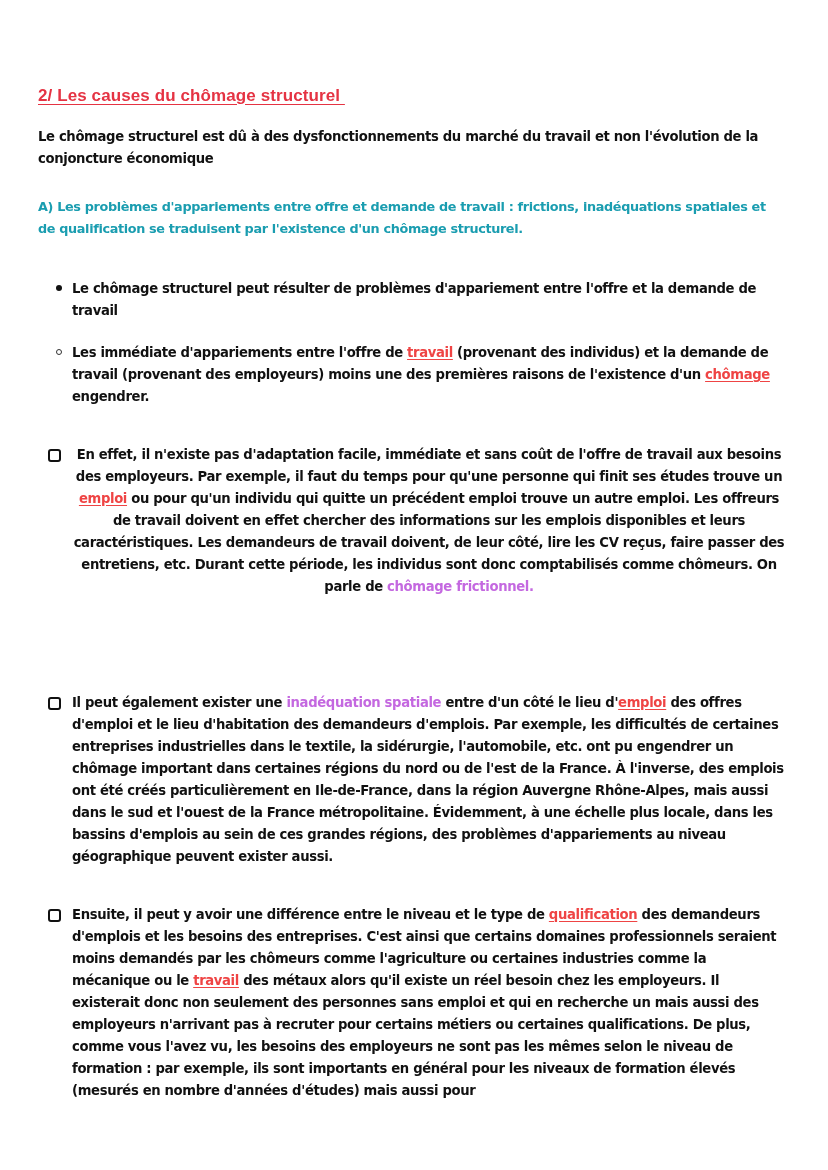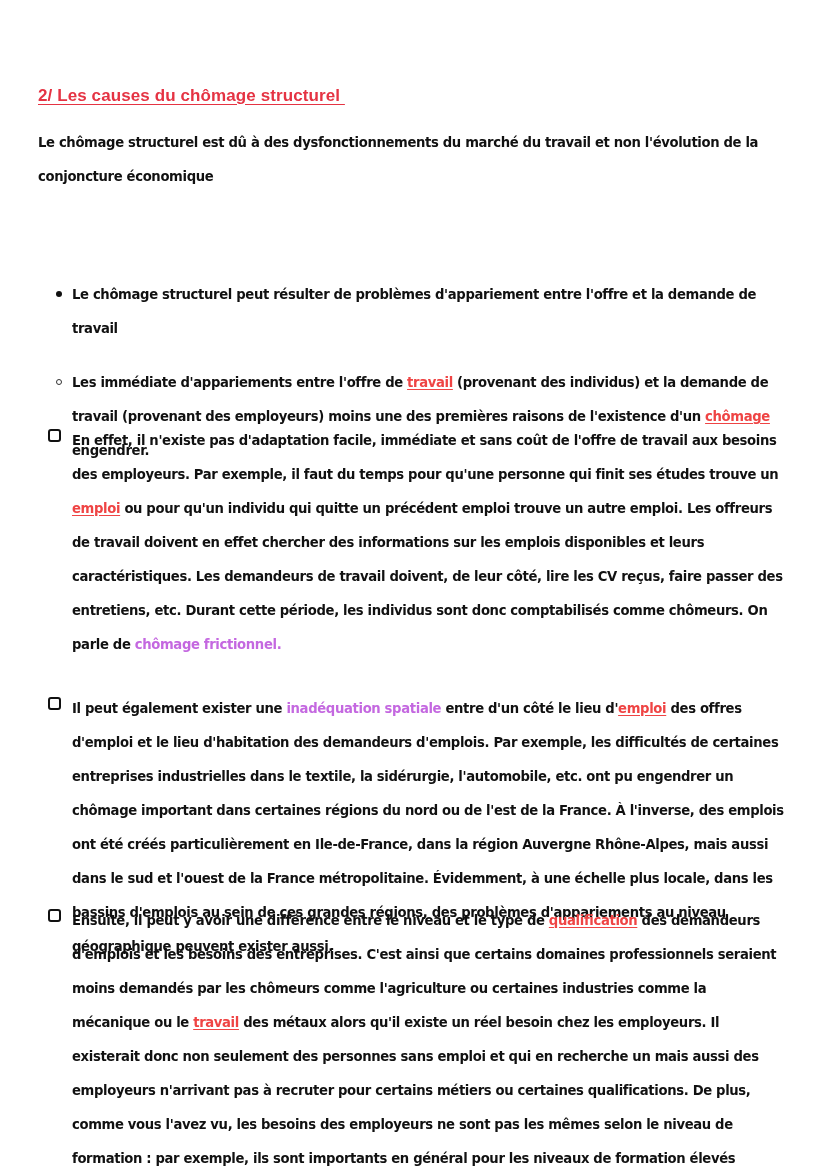--- a/index.html
+++ b/index.html
@@ -31,21 +31,21 @@
       color: #e53343;
       text-decoration: underline;
       text-underline-offset: 3px;
       white-space: pre;
       letter-spacing: 0.1px;
     }
     .para {
       position: absolute;
       font-weight: bold;
       font-size: 13.2px;
-      line-height: 34px;
+      line-height: 22px;
       letter-spacing: -0.35px;
     }
     .intro {
       left: 38px;
       top: 126px;
       width: 740px;
     }
     .subhead {
       left: 38px;
       top: 196px;
@@ -118,33 +118,34 @@
   </style>
 </head>
 <body>
 
 <div class="page">
 
   <div class="title">2/ Les causes du chômage structurel </div>
 
   <div class="para intro">Le chômage structurel est dû à des dysfonctionnements du marché du travail et non l'évolution de la conjoncture économique</div>
 
+  <div class="para subhead">A)  Les problèmes d'appariements entre offre et demande de travail : frictions, inadéquations spatiales et de qualification se traduisent par l'existence d'un chômage structurel.</div>
 
   <div class="para bullet-block">
     <div class="bl-row">
       <span class="bl-marker"><span class="dot-filled"></span></span>
       <span>Le chômage structurel peut résulter de problèmes d'appariement entre l'offre et la demande de travail</span>
     </div>
     <div class="bl-row">
       <span class="bl-marker"><span class="dot-hollow"></span></span>
       <span>Les immédiate d'appariements entre l'offre de </span><a class="link" href="#">travail</a><span> (provenant des individus) et la demande de travail (provenant des employeurs) moins une des premières raisons de l'existence d'un </span><a class="link" href="#">chômage</a><span> engendrer.</span>
     </div>
   </div>
 
-  <div class="para check-block" style="top: 424px;">
+  <div class="para check-block" style="top: 444px; text-align: center;">
     <div class="check-row">
       <span class="checkbox"></span>
       <span>En effet, il n'existe pas d'adaptation facile, immédiate et sans coût de l'offre de travail aux besoins des employeurs. Par exemple, il faut du temps pour qu'une personne qui finit ses études trouve un </span><a class="link" href="#">emploi</a><span> ou pour qu'un individu qui quitte un précédent emploi trouve un autre emploi. Les offreurs de travail doivent en effet chercher des informations sur les emplois disponibles et leurs caractéristiques. Les demandeurs de travail doivent, de leur côté, lire les CV reçus, faire passer des entretiens, etc. Durant cette période, les individus sont donc comptabilisés comme chômeurs. On parle de </span><span class="hl">chômage frictionnel.</span>
     </div>
   </div>
 
   <div class="para check-block" style="top: 648px; margin-top: 44px;">
     <div class="check-row">
       <span class="checkbox"></span>
       <span>Il peut également exister une </span><span class="hl">inadéquation spatiale</span><span> entre d'un côté le lieu d'</span><a class="link" href="#">emploi</a><span> des offres d'emploi et le lieu d'habitation des demandeurs d'emplois. Par exemple, les difficultés de certaines entreprises industrielles dans le textile, la sidérurgie, l'automobile, etc. ont pu engendrer un chômage important dans certaines régions du nord ou de l'est de la France. À l'inverse, des emplois ont été créés particulièrement en Ile-de-France, dans la région Auvergne Rhône-Alpes, mais aussi dans le sud et l'ouest de la France métropolitaine. Évidemment, à une échelle plus locale, dans les bassins d'emplois au sein de ces grandes régions, des problèmes d'appariements au niveau géographique peuvent exister aussi.</span>

